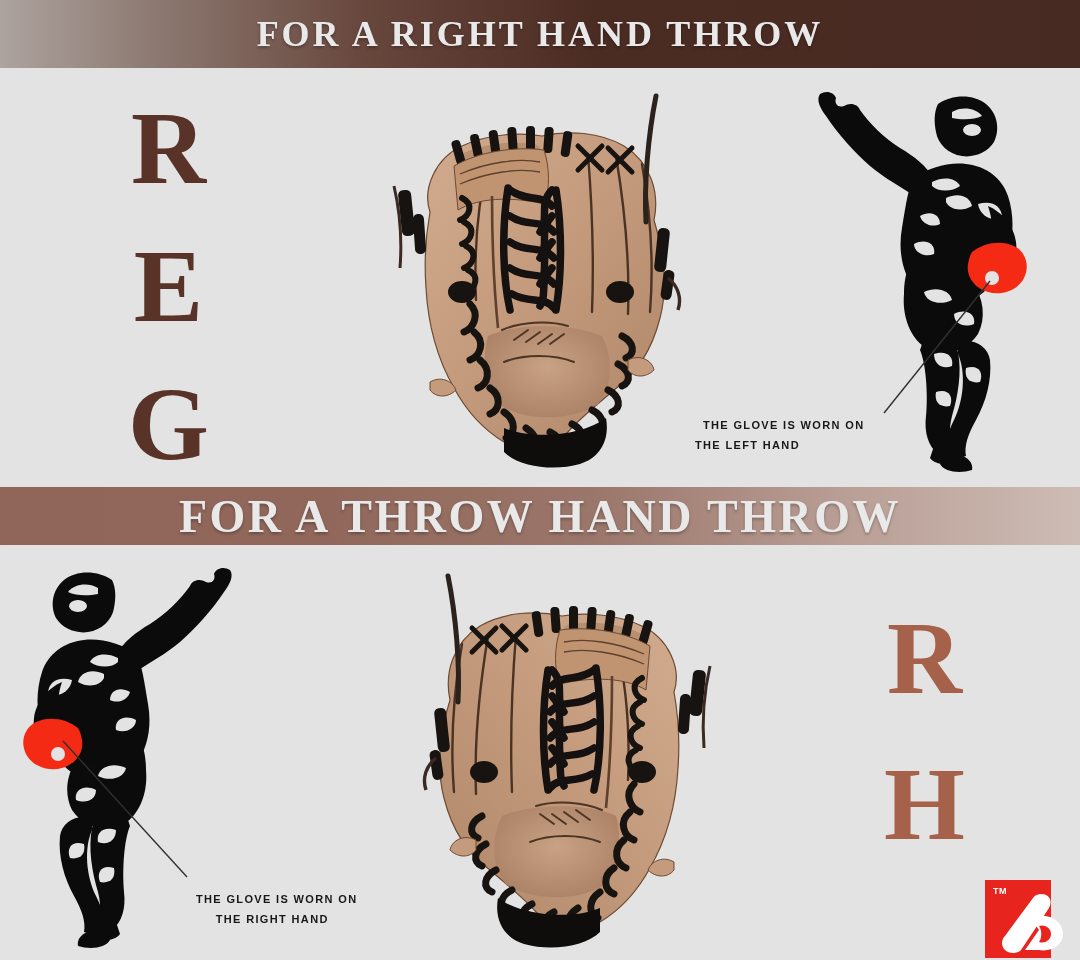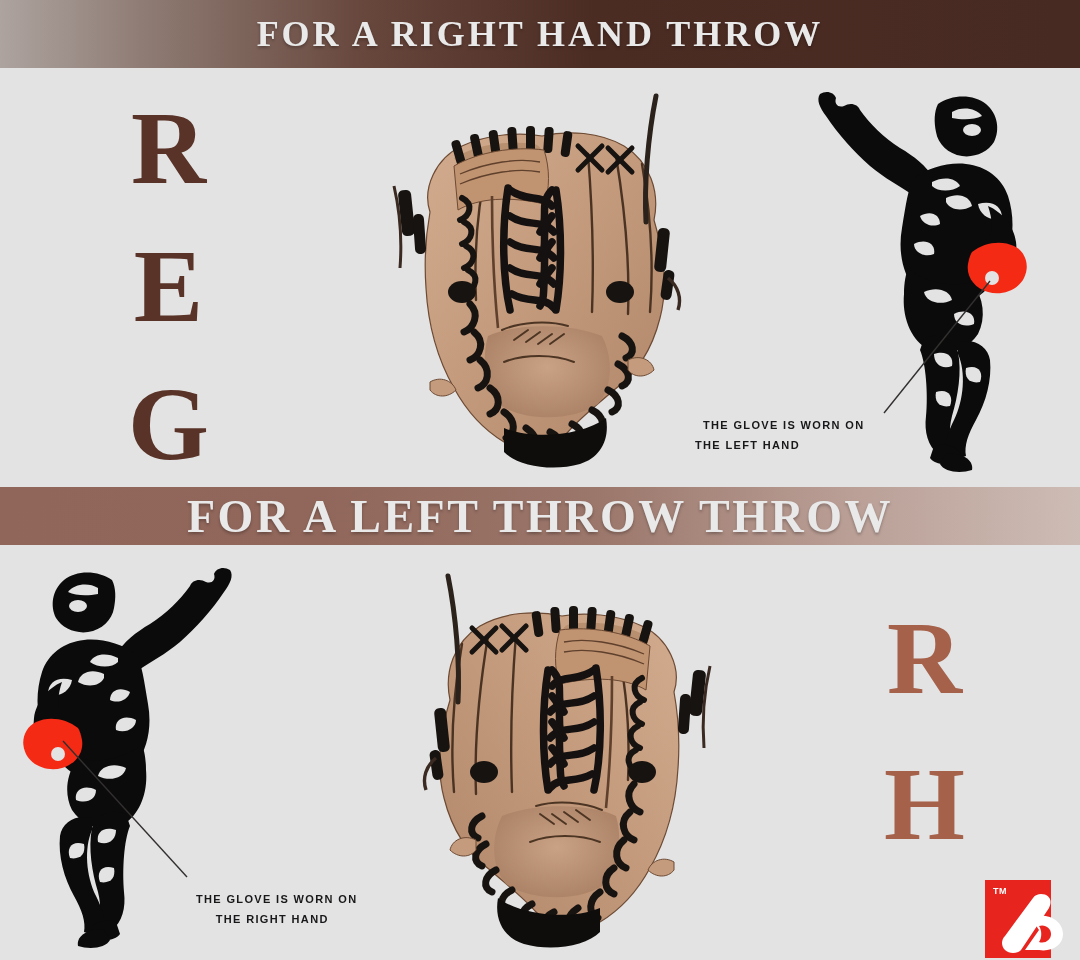--- a/index.html
+++ b/index.html
@@ -292,21 +292,21 @@
   <svg class="leader leader-top" width="120" height="145">
     <line x1="110" y1="6" x2="4" y2="138" stroke="#33302f" stroke-width="1.4"></line>
   </svg>
 
   <div class="caption caption-top">
     <span>THE GLOVE IS WORN ON</span>
     <span class="l2">THE LEFT HAND</span>
   </div>
 
   <div class="banner banner-mid">
-    <span class="banner-text">FOR A LEFT THROW THROW</span>
+    <span class="banner-text">FOR A THROW HAND THROW</span>
   </div>
 
   <svg class="player player-bot" viewBox="0 0 226 388">
     <path d="M 18 8 C 24 4 32 6 34 12 C 32 18 36 22 42 20 C 48 16 56 18 58 24
              C 68 38 82 52 98 62 C 112 70 124 80 132 92 L 112 110
              C 98 100 82 92 68 80 C 52 66 36 48 24 30 C 18 22 14 14 18 8 Z" fill="#0b0b0b"></path>
     <path d="M 136 18 C 150 8 172 8 184 18 C 196 28 198 44 192 56
              C 186 66 172 72 160 70 C 146 68 136 58 134 46 C 132 36 132 26 136 18 Z" fill="#0b0b0b"></path>
     <path d="M 150 26 C 160 20 174 22 180 30 C 172 34 160 34 150 32 Z" fill="#e3e3e3"></path>
     <ellipse cx="170" cy="44" rx="9" ry="6" fill="#e3e3e3"></ellipse>

